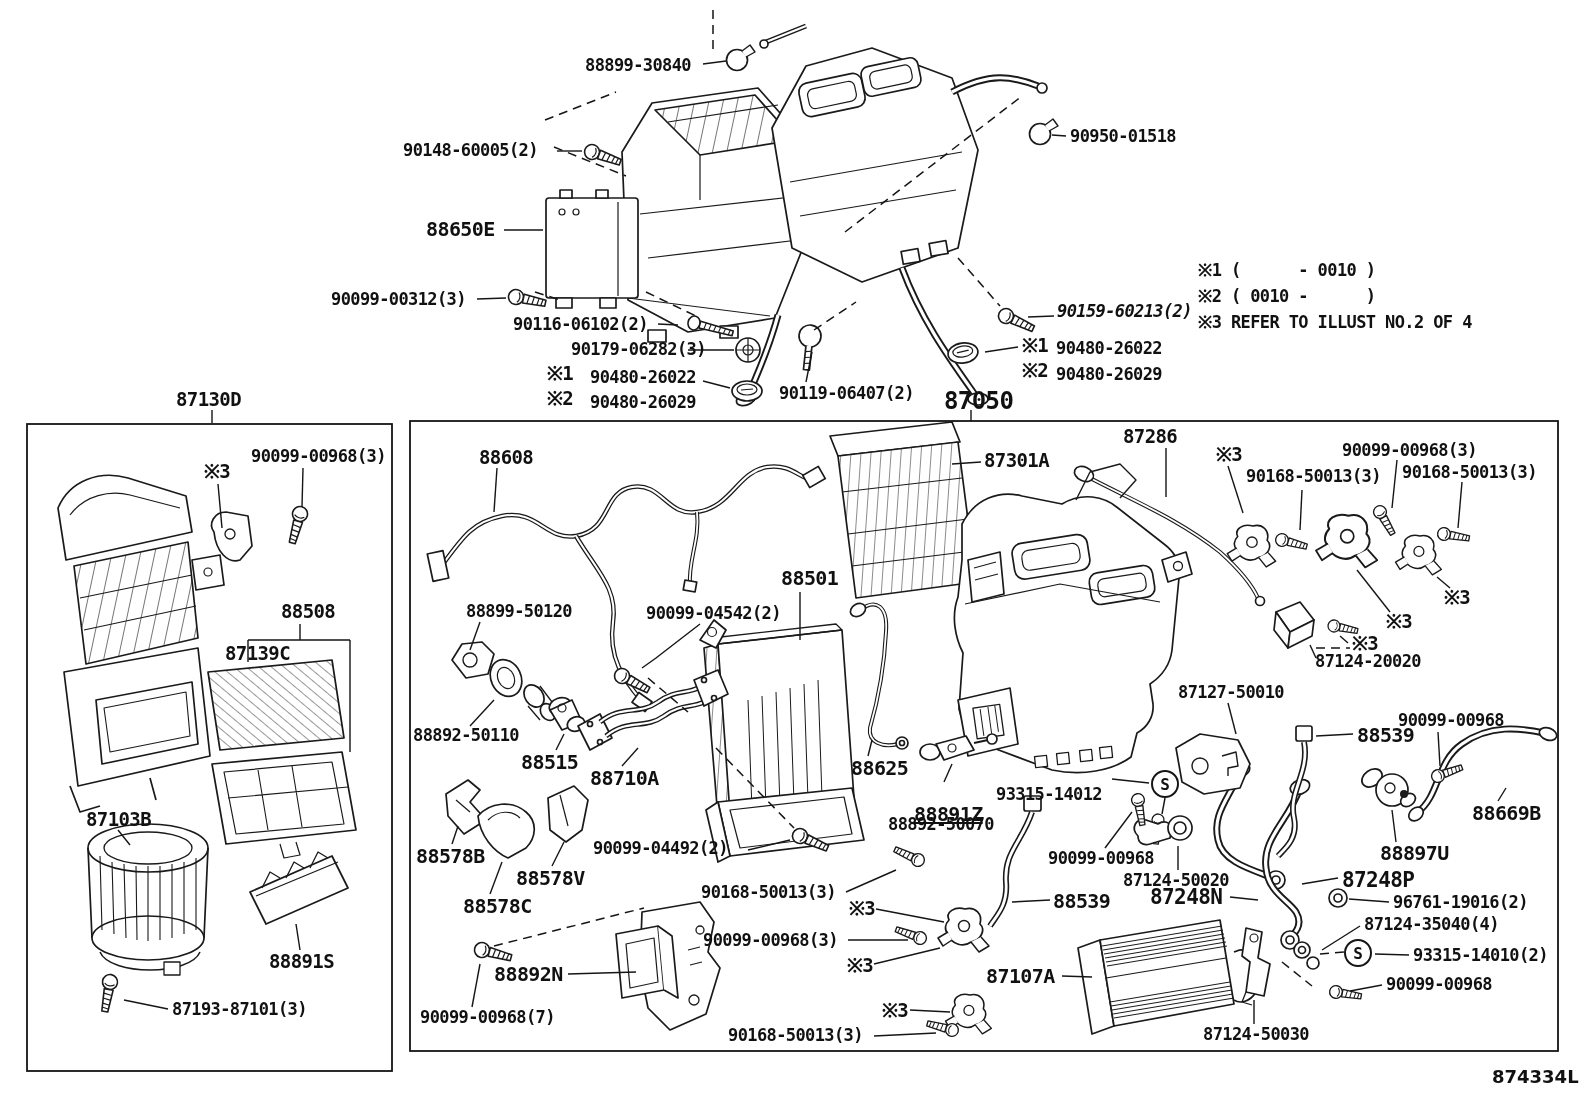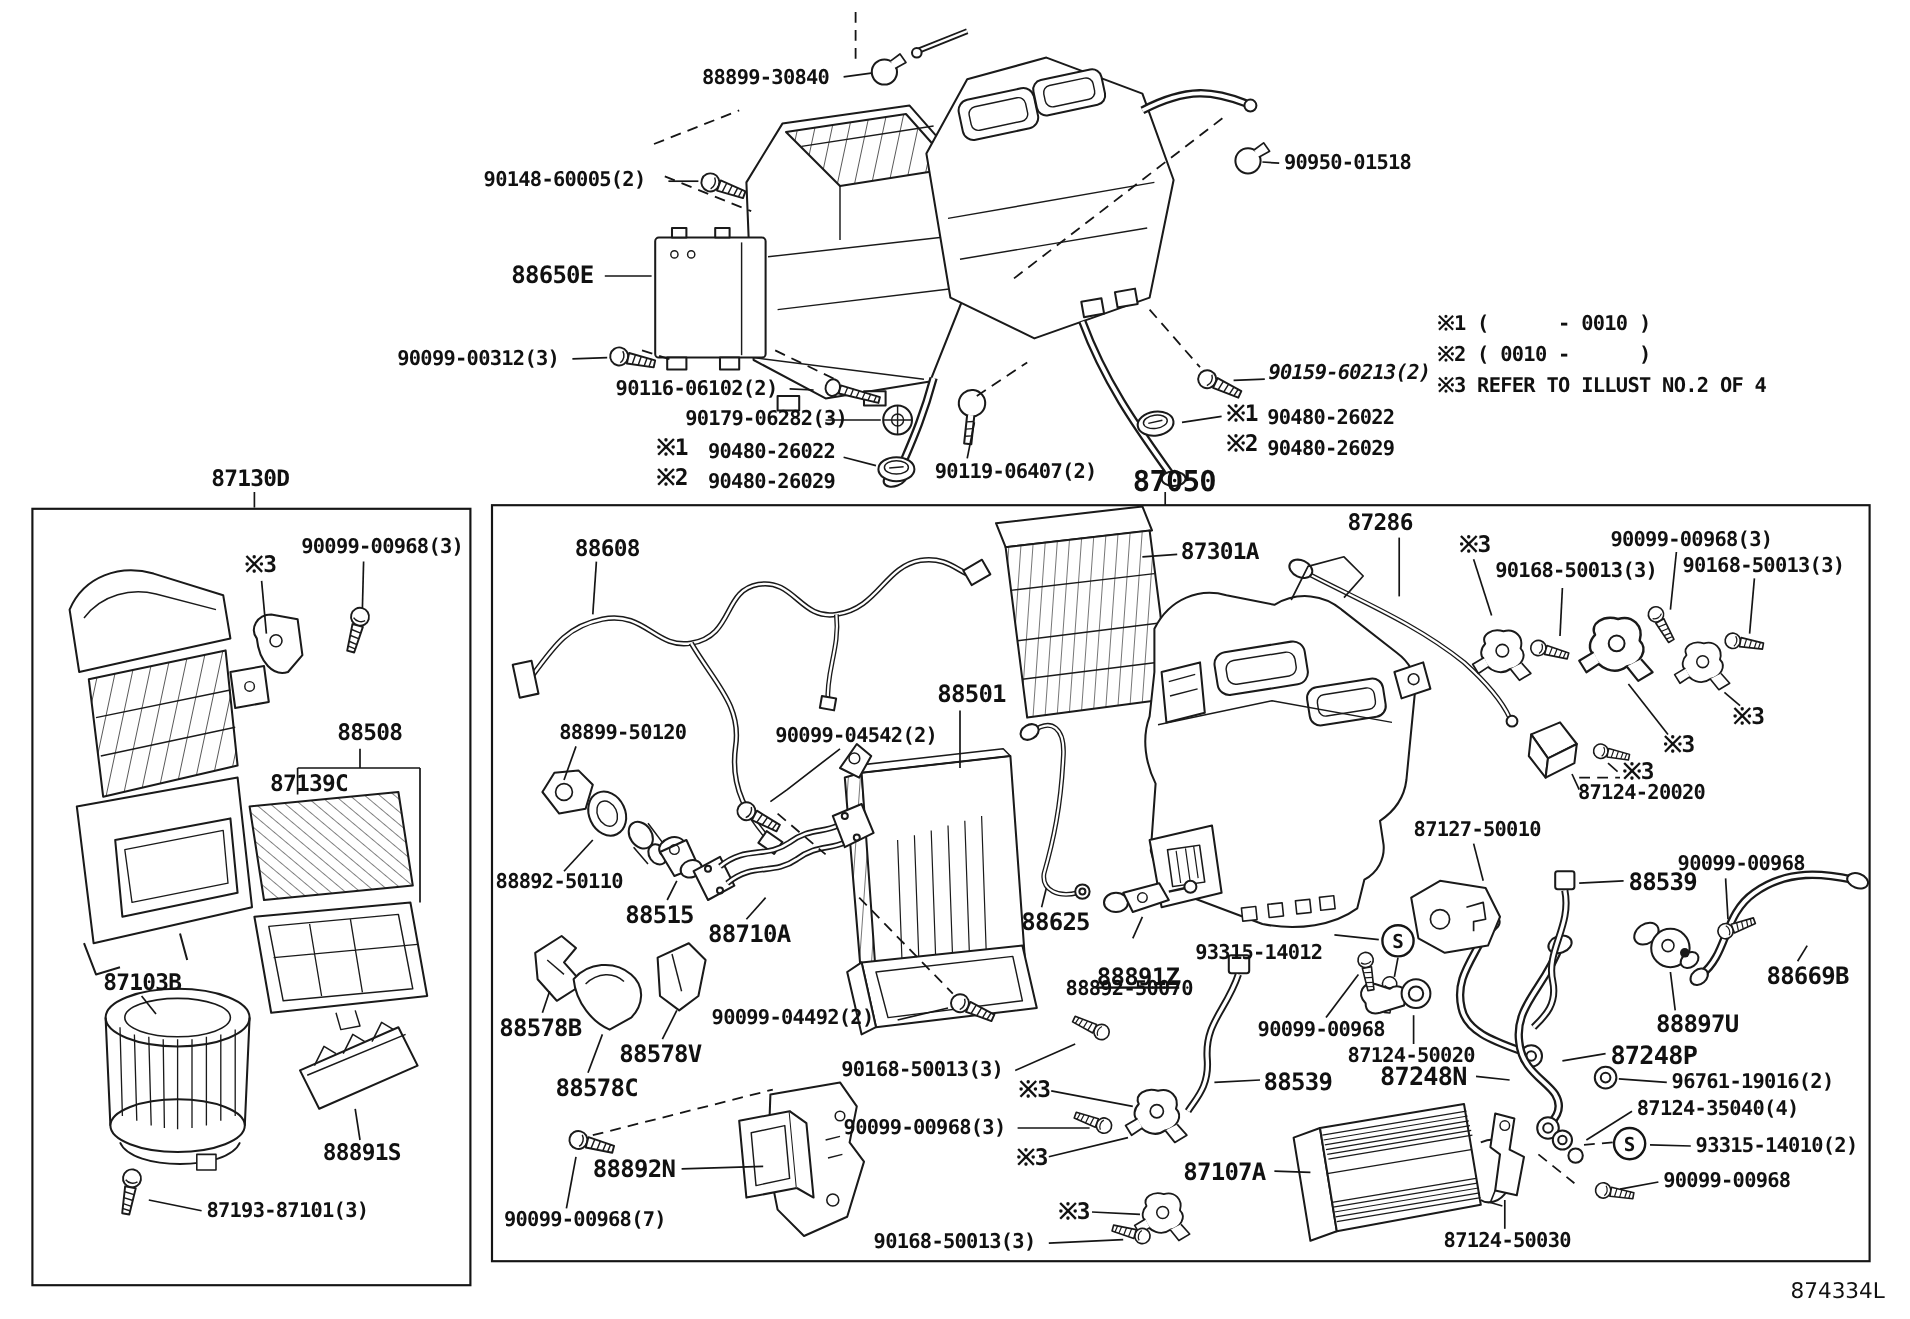--- a/index.html
+++ b/index.html
@@ -2,21 +2,21 @@
 <html><head>
 <meta charset="utf-8">
 <style>
   html,body{margin:0;padding:0;background:#fff;}
   #stage{position:relative;width:1592px;height:1099px;background:#ffffff;overflow:hidden;
          font-family:"DejaVu Sans Mono", monospace;}
   #linework{position:absolute;left:0;top:0;}
   #labels-layer{position:absolute;left:0;top:0;width:100%;height:100%;}
   .lbl{position:absolute;font-family:"DejaVu Sans Mono", monospace;font-weight:700;
        font-size:17px;color:#111;white-space:pre;letter-spacing:-0.6px;line-height:1.05;}
-  .lbl.corner{font-family:"DejaVu Sans", sans-serif;font-weight:400;letter-spacing:0;}
+  .lbl.corner{font-family:"DejaVu Sans", sans-serif;font-weight:700;letter-spacing:0;}
   .scircle{position:absolute;width:28px;height:28px;border:2.2px solid #151515;border-radius:50%;
        background:#fff;display:flex;align-items:center;justify-content:center;
        font:700 16px "DejaVu Sans Mono", monospace;color:#111;box-sizing:border-box;}
 </style>
 </head>
 <body>
 
 <div id="stage">
 <svg id="linework" width="1592" height="1099" viewBox="0 0 1592 1099" xmlns="http://www.w3.org/2000/svg">
   <defs>

